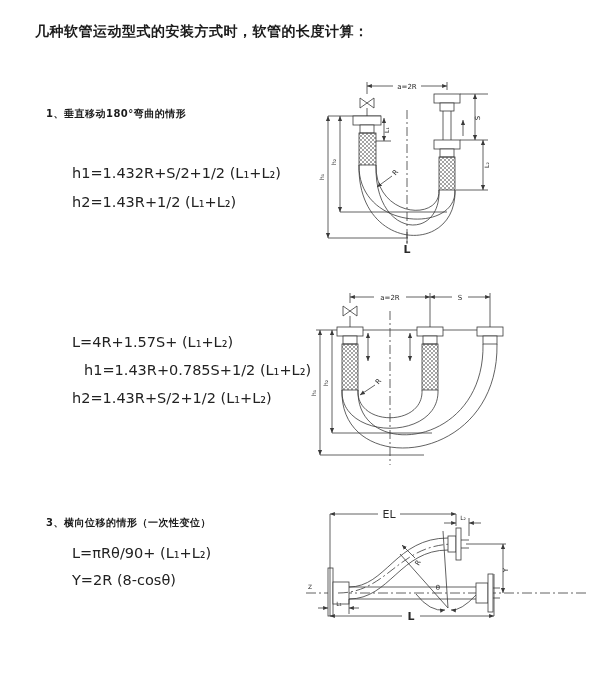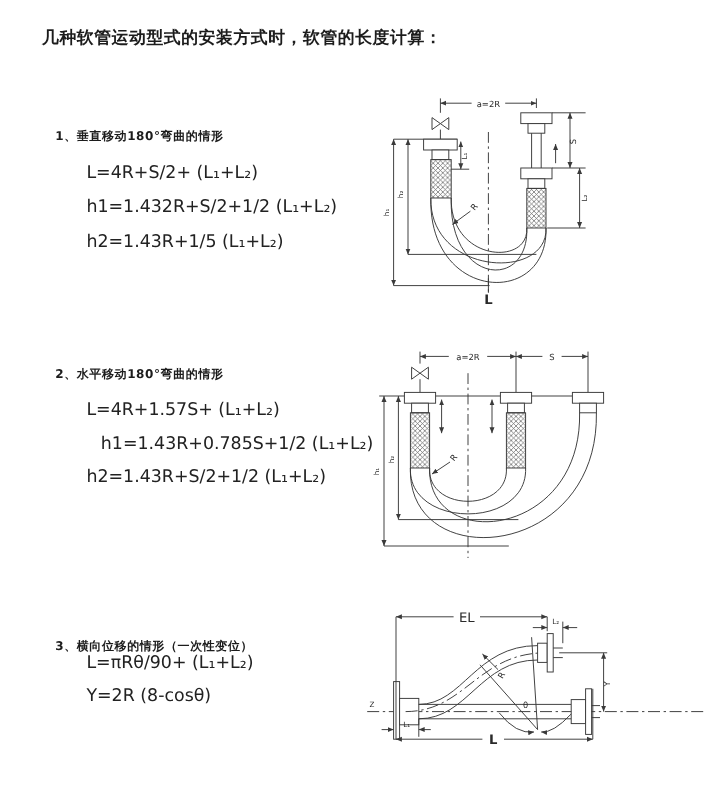--- a/index.html
+++ b/index.html
@@ -17,30 +17,28 @@
   .dim-l{font-size:11px;font-weight:bold;}
 </style>
 </head>
 <body>
 
 <div class="page">
 
   <div class="doc-title">几种软管运动型式的安装方式时，软管的长度计算：</div>
 
   <div class="sec-heading" style="left:46px;top:107px;">1、垂直移动180°弯曲的情形</div>
-  <div class="formula" style="left:72px;top:136px;">L=4R+S/2+ (L₁+L₂)</div>
   <div class="formula" style="left:72px;top:165px;">h1=1.432R+S/2+1/2 (L₁+L₂)</div>
-  <div class="formula" style="left:72px;top:194px;">h2=1.43R+1/5 (L₁+L₂)</div>
-
-  <div class="sec-heading" style="left:46px;top:305px;">2、水平移动180°弯曲的情形</div>
+  <div class="formula" style="left:72px;top:194px;">h2=1.43R+1/2 (L₁+L₂)</div>
+
   <div class="formula" style="left:72px;top:334px;">L=4R+1.57S+ (L₁+L₂)</div>
   <div class="formula" style="left:84px;top:362px;">h1=1.43R+0.785S+1/2 (L₁+L₂)</div>
   <div class="formula" style="left:72px;top:390px;">h2=1.43R+S/2+1/2 (L₁+L₂)</div>
 
-  <div class="sec-heading" style="left:46px;top:532px;">3、横向位移的情形（一次性变位）</div>
+  <div class="sec-heading" style="left:46px;top:516px;">3、横向位移的情形（一次性变位）</div>
   <div class="formula" style="left:72px;top:545px;">L=πRθ/90+ (L₁+L₂)</div>
   <div class="formula" style="left:72px;top:572px;">Y=2R (8-cosθ)</div>
 
   <svg style="left:313px;top:72px;" width="220" height="185" viewBox="0 0 220 185">
     <defs>
       <pattern id="hatch1" width="4" height="4" patternUnits="userSpaceOnUse">
         <path d="M0,0 L4,4 M4,0 L0,4" stroke="#666" stroke-width="0.6"></path>
       </pattern>
       <marker id="ar1" viewBox="0 0 8 8" refX="7" refY="4" markerWidth="7" markerHeight="7" orient="auto-start-reverse">
         <path d="M0,1 L7,4 L0,7 Z" fill="#3a3a3a"></path>

